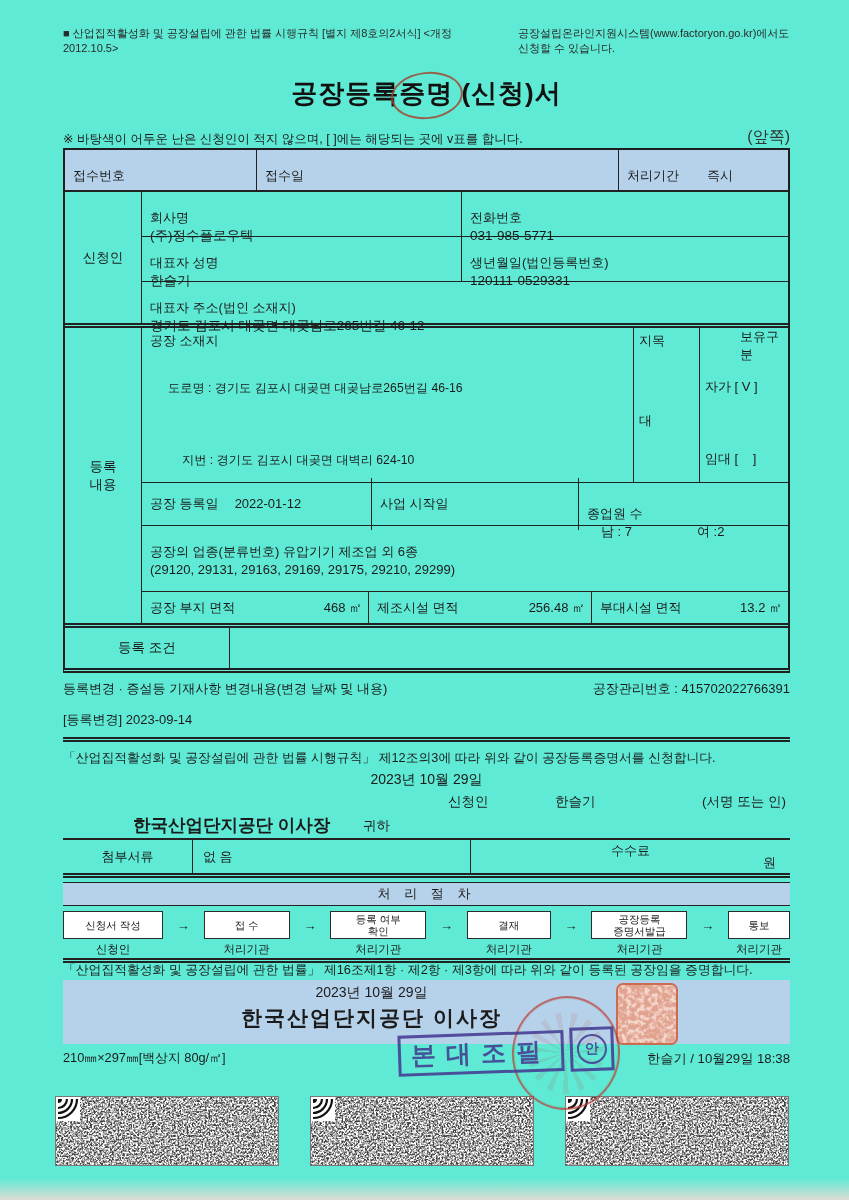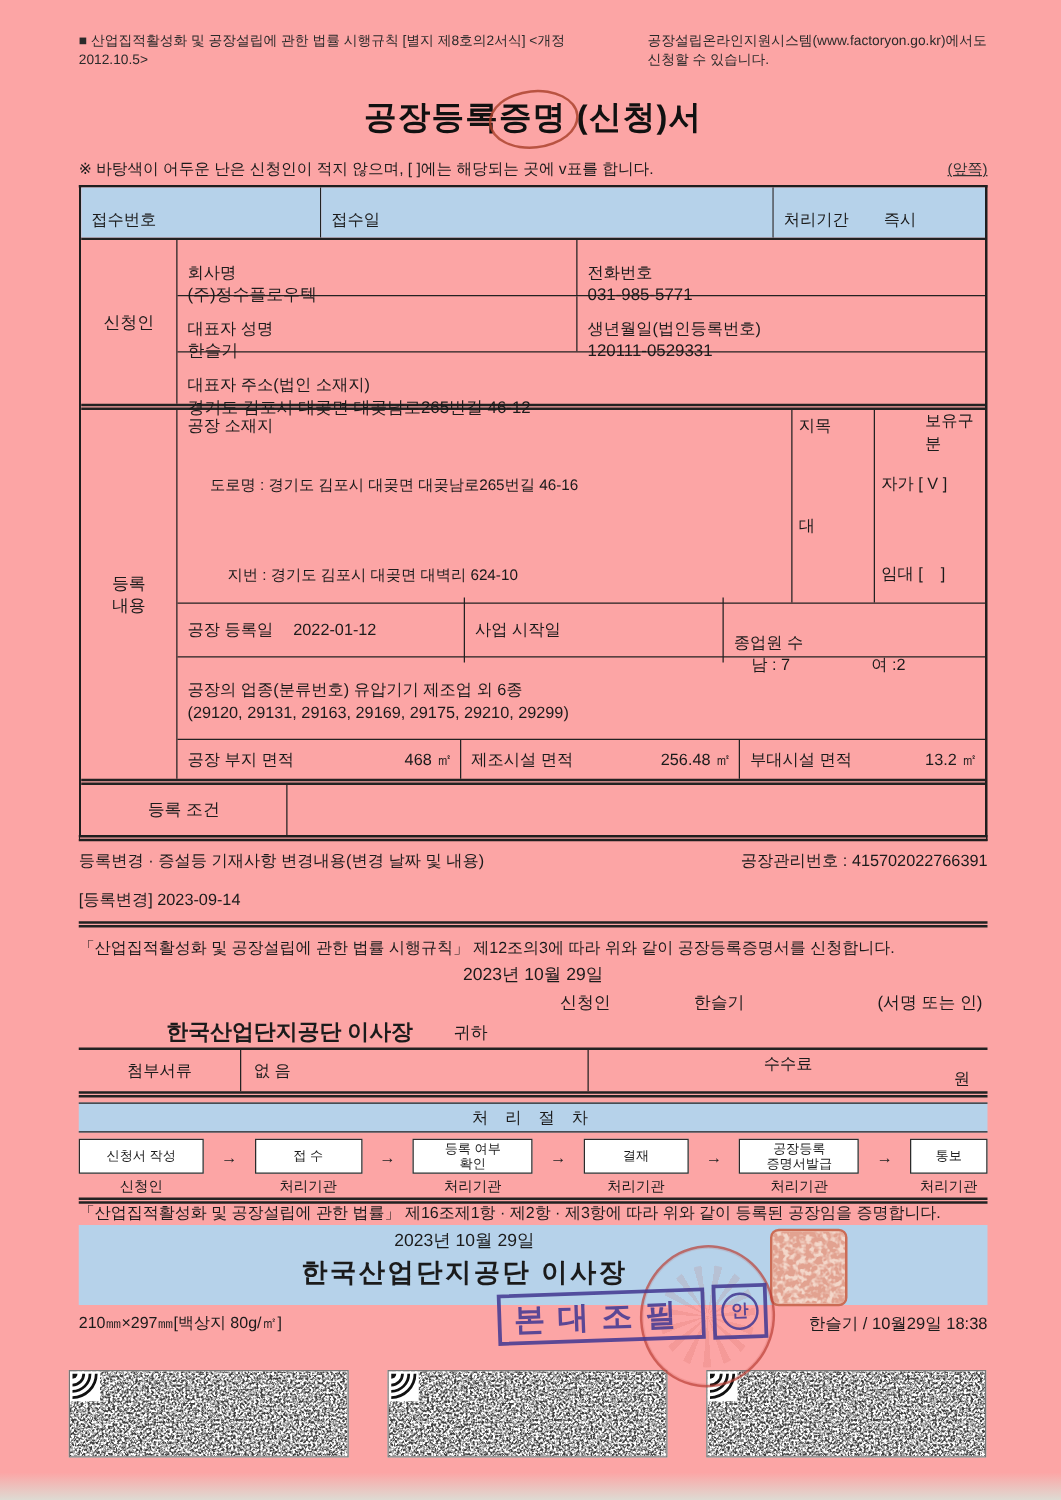--- a/index.html
+++ b/index.html
@@ -1,37 +1,37 @@
 <!DOCTYPE html>
 <html lang="ko"><head>
 <meta charset="utf-8">
 <style>
   html,body{margin:0;padding:0;background:#888;}
-  .page{position:relative;width:849px;height:1200px;background:#fca5a5;overflow:hidden;
+  .page{position:relative;width:849px;height:1200px;background:#5eead4;overflow:hidden;
         font-family:"Liberation Sans","DejaVu Sans",sans-serif;color:#1b1b1b;margin:0 auto;}
   .page::after{content:"";position:absolute;left:0;right:0;bottom:0;height:22px;
         background:linear-gradient(#fcfbf800,#dedbd3);pointer-events:none;}
   .abs{position:absolute;}
   .content-x{left:63px;width:727px;}
   .pre{white-space:pre-line;}
   .prewrap{white-space:pre;}
 
   
   .hdr{top:26px;display:flex;justify-content:space-between;font-size:11px;line-height:1.35;color:#2a2a2a;}
   .hdr-left{width:430px;}
   .hdr-right{width:272px;}
 
   
   .title{top:76px;text-align:center;font-size:26px;font-weight:bold;letter-spacing:1px;color:#111;}
   .tcircle{position:relative;display:inline-block;}
   .tcircle .ring{position:absolute;left:-8px;right:-10px;top:-4px;bottom:-8px;
         border:2.5px solid rgba(168,62,40,.8);border-radius:50%;transform:rotate(-6deg);}
 
   .note{top:127px;display:flex;justify-content:space-between;align-items:flex-end;font-size:12.5px;}
-  .note-right{font-size:12px;color:#333;text-decoration:underline;}
+  .note-right{font-size:16px;color:#333;}
 
   
   .maintable{top:148px;border:2px solid #1e1e1e;border-bottom:5px double #1e1e1e;box-sizing:border-box;}
   .blue{background:#b6d2ea;}
   .row{display:flex;box-sizing:border-box;}
   .cell{box-sizing:border-box;padding:17px 8px;font-size:13px;line-height:1.4;}
   .vline{border-right:1.5px solid #222;}
 
   .r-receipt{height:42px;border-bottom:2px solid #222;}
   .r-receipt .c1{width:192px;}

